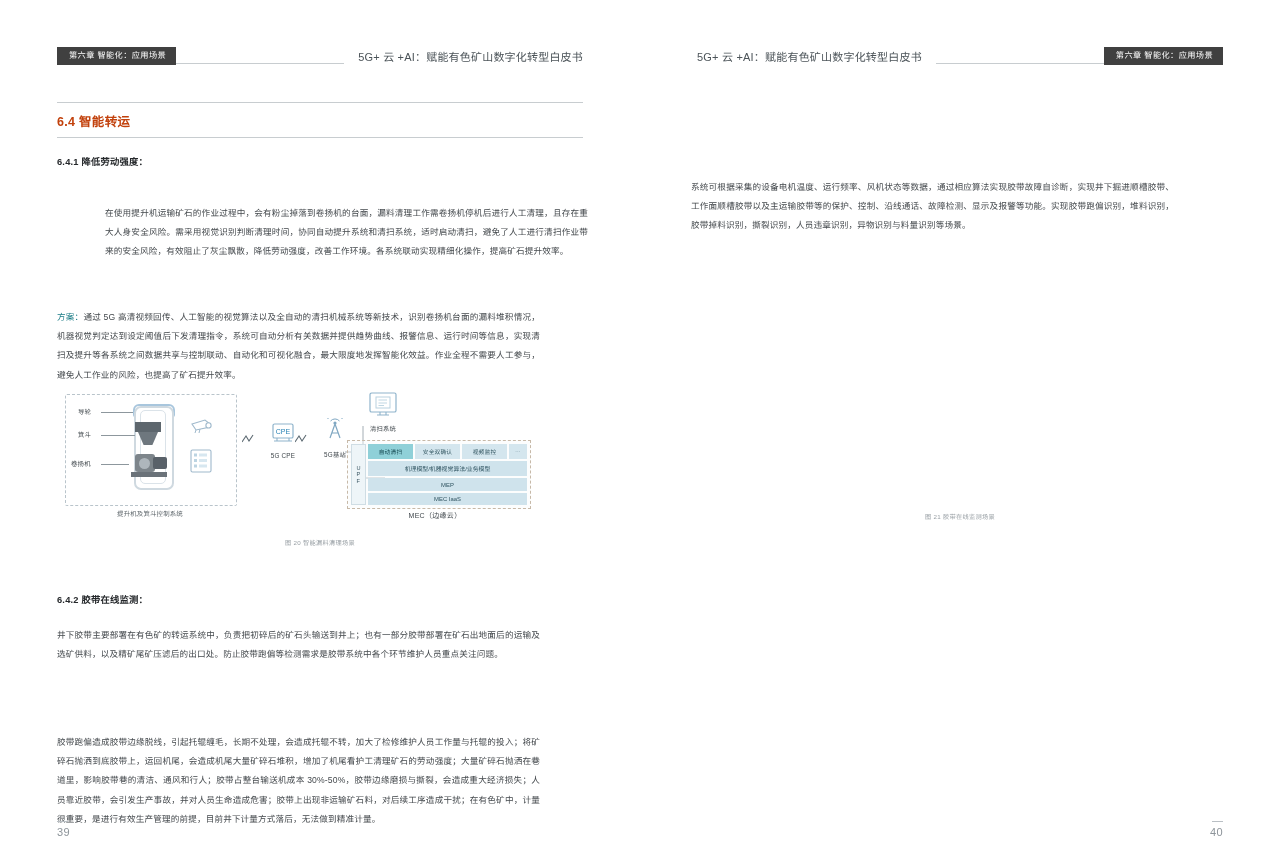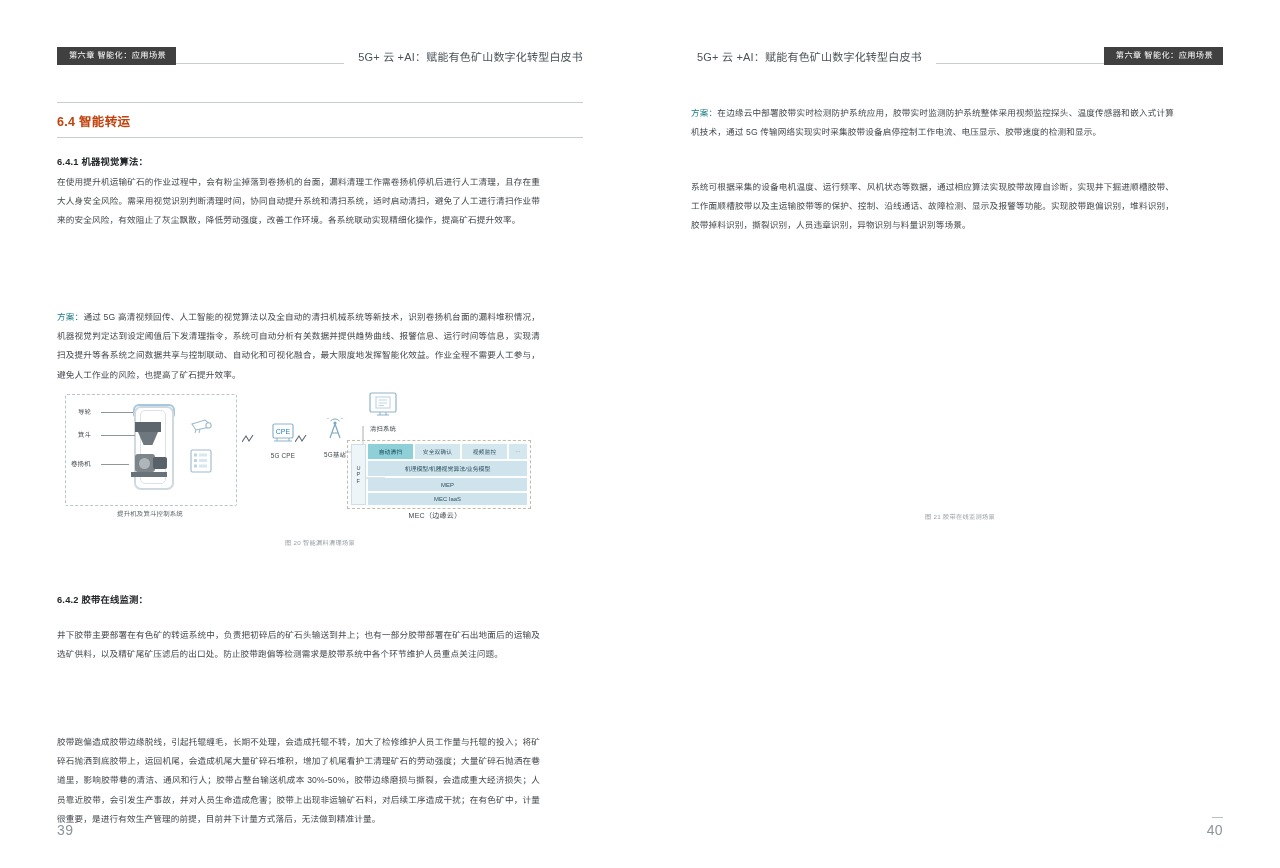--- a/index.html
+++ b/index.html
@@ -134,21 +134,21 @@
   .mec-cell.hl{background:#8fd0d8;color:#12454e;}
   .mec-cell.dots{flex:0 0 18px;color:#6d8893;}
   .mec-full{background:#cfe3ec;color:#2f5360;font-size:5.9px;text-align:center;padding:3.2px 0;}
   .mec-title{
     position:absolute;text-align:center;width:100%;left:0;
     font-size:7px;color:#3f464b;letter-spacing:.3px;
   }
 
   
   .folio{
-    position:absolute;bottom:30px;font-size:14px;color:#8d949a;letter-spacing:.4px;margin-top:6px;
+    position:absolute;bottom:30px;font-size:11px;color:#8d949a;letter-spacing:.4px;margin-top:6px;
   }
   .folio::before{
     content:"";position:absolute;top:-5px;left:0;width:11px;height:1px;background:#b9bfc4;
   }
   .folio.l{left:57px;}
   .folio.r{right:57px;}
   .folio.r::before{left:auto;right:0;}
 </style>
 </head>
 <body>
@@ -162,23 +162,23 @@
       <div class="runhead-rule"></div>
       <div class="runhead-title">5G+ 云 +AI：赋能有色矿山数字化转型白皮书</div>
     </div>
 
     <div class="sec-wrap" style="top:102px;">
       <div class="sec-rule-top"></div>
       <div class="sec-title">6.4 智能转运</div>
       <div class="sec-rule-bot"></div>
     </div>
 
-    <div class="sub-title" style="top:154px;">6.4.1 机器视觉算法：</div>
-
-    <p class="body" style="top:173px;">在使用提升机运输矿石的作业过程中，会有粉尘掉落到卷扬机的台面，漏料清理工作需卷扬机停机后进行人工清理，且存在重大人身安全风险。需采用视觉识别判断清理时间，协同自动提升系统和清扫系统，适时启动清扫，避免了人工进行清扫作业带来的安全风险，有效阻止了灰尘飘散，降低劳动强度，改善工作环境。各系统联动实现精细化操作，提高矿石提升效率。</p>
+    <div class="sub-title" style="top:154px;">6.4.1 降低劳动强度：</div>
+
+    <p class="body" style="top:204px;margin-left:48px;">在使用提升机运输矿石的作业过程中，会有粉尘掉落到卷扬机的台面，漏料清理工作需卷扬机停机后进行人工清理，且存在重大人身安全风险。需采用视觉识别判断清理时间，协同自动提升系统和清扫系统，适时启动清扫，避免了人工进行清扫作业带来的安全风险，有效阻止了灰尘飘散，降低劳动强度，改善工作环境。各系统联动实现精细化操作，提高矿石提升效率。</p>
 
     <p class="body" style="top:272px;margin-top:36px;"><span class="kw">方案：</span><span>通过 5G 高清视频回传、人工智能的视觉算法以及全自动的清扫机械系统等新技术，识别卷扬机台面的漏料堆积情况，机器视觉判定达到设定阈值后下发清理指令，系统可自动分析有关数据并提供趋势曲线、报警信息、运行时间等信息，实现清扫及提升等各系统之间数据共享与控制联动、自动化和可视化融合，最大限度地发挥智能化效益。作业全程不需要人工参与，避免人工作业的风险，也提高了矿石提升效率。</span></p>
 
     <div class="fig20">
 
       <div class="dashbox dash-left"></div>
 
       <div class="hoist-top"></div>
       <div class="hoist-body"></div>
       <div class="hoist-body2"></div>
@@ -291,21 +291,20 @@
   </div>
 
   <div class="page">
 
     <div class="runhead rh-right">
       <div class="runhead-title">5G+ 云 +AI：赋能有色矿山数字化转型白皮书</div>
       <div class="runhead-rule"></div>
       <div class="chapter-tab">第六章 智能化：应用场景</div>
     </div>
 
-    <p class="body" style="top:104px;left:51px;"><span class="kw">方案：</span><span>在边缘云中部署胶带实时检测防护系统应用，胶带实时监测防护系统整体采用视频监控探头、温度传感器和嵌入式计算机技术，通过 5G 传输网络实现实时采集胶带设备启停控制工作电流、电压显示、胶带速度的检测和显示。</span></p>
 
     <p class="body" style="top:178px;left:51px;">系统可根据采集的设备电机温度、运行频率、风机状态等数据，通过相应算法实现胶带故障自诊断，实现井下掘进顺槽胶带、工作面顺槽胶带以及主运输胶带等的保护、控制、沿线通话、故障检测、显示及报警等功能。实现胶带跑偏识别，堆料识别，胶带掉料识别，撕裂识别，人员违章识别，异物识别与料量识别等场景。</p>
 
     <div class="fig-cap" style="top:512px;">图 21 胶带在线监测场景</div>
 
     <div class="folio r">40</div>
   </div>
 </div>
 
 </body></html>

